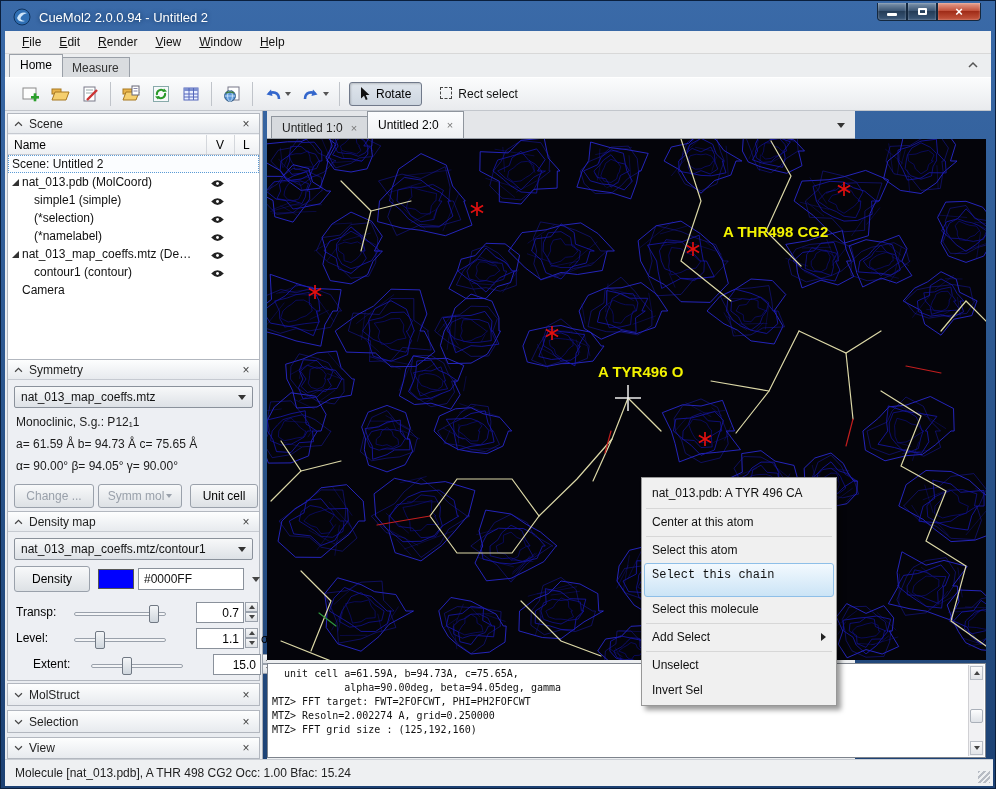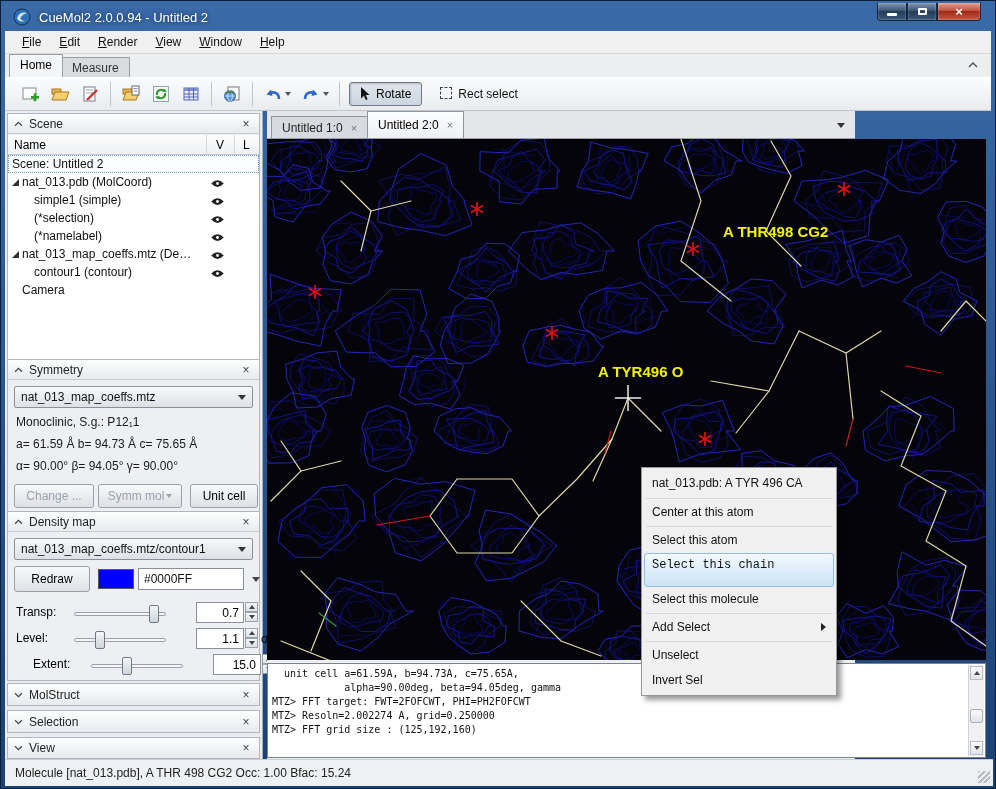--- a/index.html
+++ b/index.html
@@ -135,21 +135,21 @@
                font-size:10px; line-height:14px; color:#111; }
   .con-lines div { white-space:pre; overflow:hidden; }
   .con-scroll { position:absolute; right:1px; top:1px; bottom:1px; width:16px; background:#f1f1f3; border-left:1px solid #d0d0d4; }
   .sc-btn { position:absolute; left:1px; width:13px; height:14px; background:linear-gradient(#fbfbfc,#e2e4e8);
             border:1px solid #b9bec6; display:flex; align-items:center; justify-content:center; }
   .sc-up { top:1px; } .sc-dn { bottom:1px; }
   .sc-thumb { position:absolute; left:1px; top:44px; width:13px; height:14px; background:linear-gradient(#fdfdfe,#dfe2e7);
               border:1px solid #aab0b9; border-radius:2px; }
 
   
-  .ctxmenu { position:absolute; left:374px; top:356px; width:196px; background:#f0f0f0; border:1px solid #979797;
+  .ctxmenu { position:absolute; left:374px; top:366px; width:196px; background:#f0f0f0; border:1px solid #979797;
              box-shadow:4px 4px 5px rgba(0,0,0,.4); z-index:10; padding:2px; font-size:12px; color:#111; }
   .cm-title { padding:6px 8px 7px; }
   .cm-sep { height:1px; background:#d7d7d7; margin:1px 2px; }
   .cm-item { position:relative; padding:5px 8px 6px; }
   .cm-item.hl { background:linear-gradient(#f3f9fe,#cbe4f6); border:1px solid #8ebfe8; border-radius:3px; padding:4px 7px 14px;font-family:Liberation Mono, monospace; }
   .cm-arrow { position:absolute; right:8px; top:8px; width:0; height:0; border-top:4px solid transparent;
               border-bottom:4px solid transparent; border-left:5px solid #222; }
 
   
   .statusbar { position:absolute; left:4px; top:758px; width:988px; height:27px; background:#eef0f2;
@@ -405,21 +405,21 @@
         <svg class="chev" viewBox="0 0 10 7">
             <polyline points="1,5.5 5,1.5 9,5.5" fill="none" stroke="#444" stroke-width="1.4"></polyline>
           </svg>
         <span class="ptitle">Density map</span>
         <span class="pclose">×</span>
       </div>
       <div class="dropdown den-dd">
         <span>nat_013_map_coeffs.mtz/contour1</span>
         <span class="dd-arrow"></span>
       </div>
-      <div class="btn den-redraw">Redraw</div>
+      <div class="btn den-redraw">Density</div>
       <div class="swatch" style="background:#0000FF"></div>
       <div class="hexfield">#0000FF</div>
       <div class="den-dd-arrow"></div>
 
       <div class="den-row row-transp">
         <span class="lbl">Transp:</span>
         <div class="track">
             <div class="thumb" style="left:74px"></div>
           </div>
         <div class="numbox">0.7</div>

